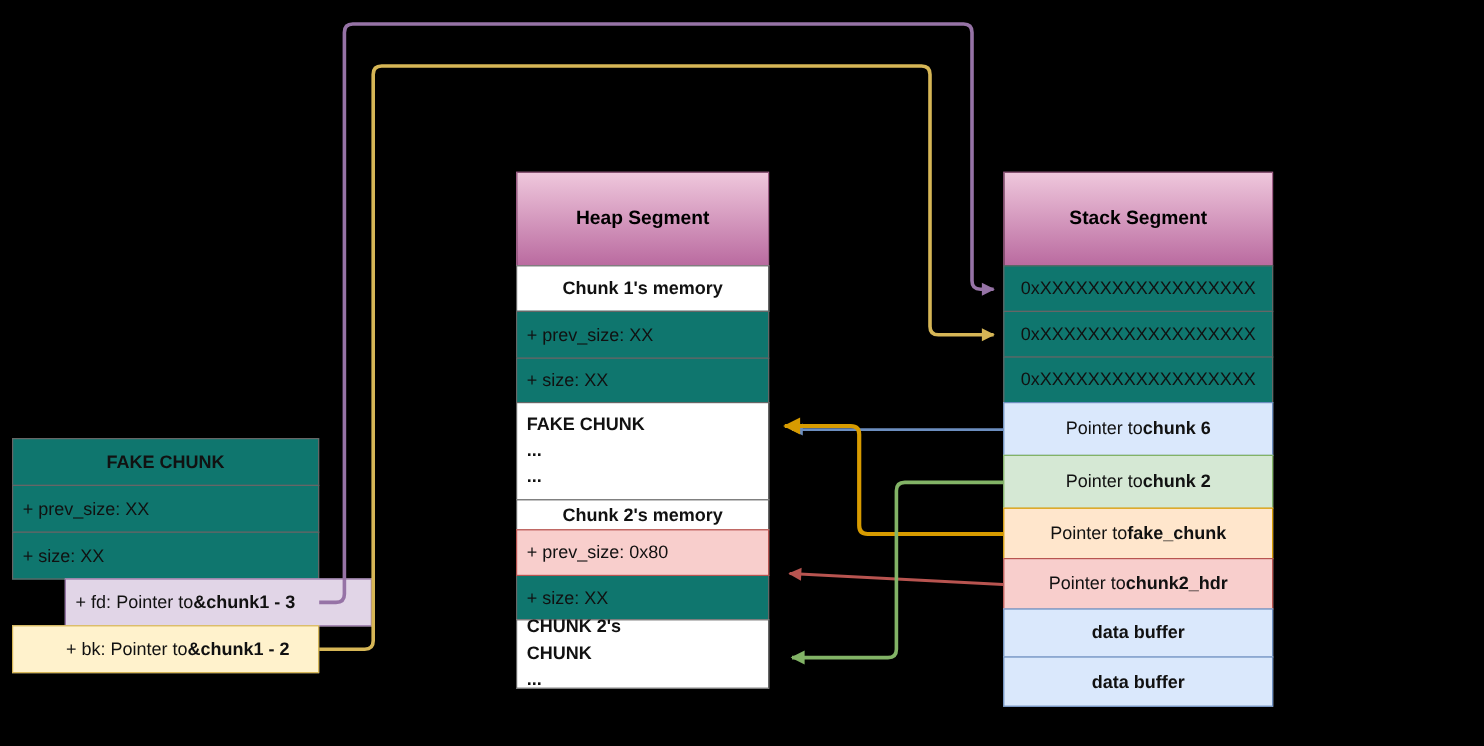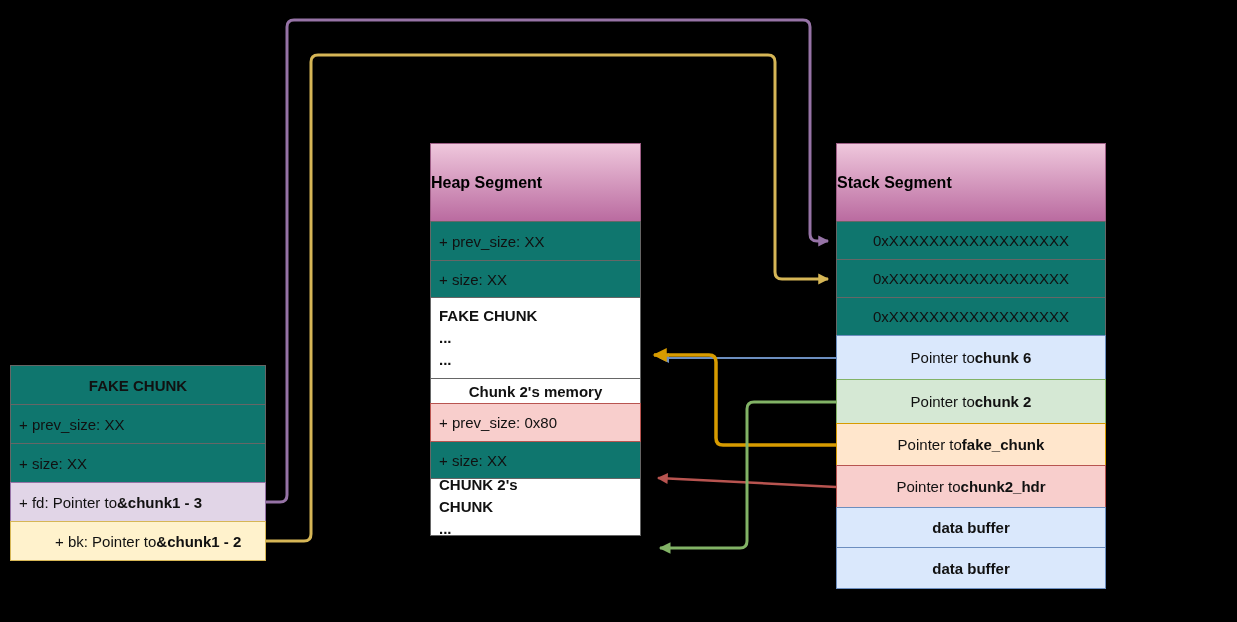--- a/index.html
+++ b/index.html
@@ -27,32 +27,33 @@
   .row.center { justify-content:center; }
   .row.bold { font-weight:bold; }
   .row.white { background:#ffffff; }
   .row.multi {
     flex-direction:column;
     align-items:flex-start;
     justify-content:center;
     font-weight:bold;
     line-height:22px;
   }
-  .row.purple { background:#e1d5e7; border-color:#9673a6; z-index:2; }
+  .row.purple { background:#e1d5e7; border-color:#9673a6; z-index:2;margin-left:44px; }
   .row.yellow { background:#fff2cc; border-color:#d6b656; z-index:2;padding-left:44px; }
   .row.bluerow { background:#dae8fc; border-color:#6c8ebf; z-index:2; }
   .row.greenrow { background:#d5e8d4; border-color:#82b366; z-index:2; }
   .row.orangerow { background:#ffe6cc; border-color:#d79b00; z-index:2; }
   .row.redrow { background:#f8cecc; border-color:#b85450; z-index:2; }
   .hdr {
     position:relative;
     width:100%;
     height:79px;
     display:flex;
     align-items:center;
+    justify-content:center;
     font-weight:bold;
     font-size:16px;
     color:#000000;
     background:linear-gradient(180deg,#efc7dc 0%,#ba6ba0 100%);
     border:1px solid #9e5e86;
   }
   .arrows {
     position:absolute;
     left:0; top:0;
     width:1237px; height:622px;
@@ -82,20 +83,23 @@
     <div class="row yellow" style="height:40px;">
       <span>+ bk: Pointer to </span>
         <b>&amp;chunk1 - 2</b>
     </div>
   </div>
 
   <div class="box" style="left:430px; top:143px; width:211px;">
     <div class="hdr">
       <span>Heap Segment</span>
     </div>
+    <div class="row center bold white" style="height:39px;">
+      <span>Chunk 1's memory</span>
+    </div>
     <div class="row" style="height:40px;">
       <span>+ prev_size: XX</span>
     </div>
     <div class="row" style="height:38px;">
       <span>+ size: XX</span>
     </div>
     <div class="row multi white" style="height:82px;">
       <span>FAKE CHUNK</span>
       <span>...</span>
       <span>...</span>
@@ -109,21 +113,21 @@
     <div class="row" style="height:38px;">
       <span>+ size: XX</span>
     </div>
     <div class="row multi white" style="height:58px;">
       <span>CHUNK 2's</span>
       <span>CHUNK</span>
       <span>...</span>
     </div>
   </div>
 
-  <div class="box" style="left:836px; top:143px; width:270px;">
+  <div class="box" style="left:836px; top:143px; width:225px;">
     <div class="hdr">
       <span>Stack Segment</span>
     </div>
     <div class="row center" style="height:39px;">
       <span>0xXXXXXXXXXXXXXXXXXX</span>
     </div>
     <div class="row center" style="height:39px;">
       <span>0xXXXXXXXXXXXXXXXXXX</span>
     </div>
     <div class="row center" style="height:39px;">

